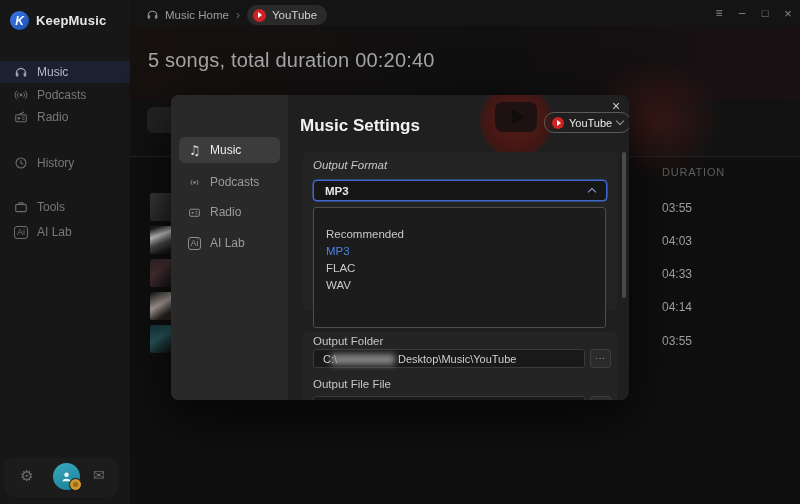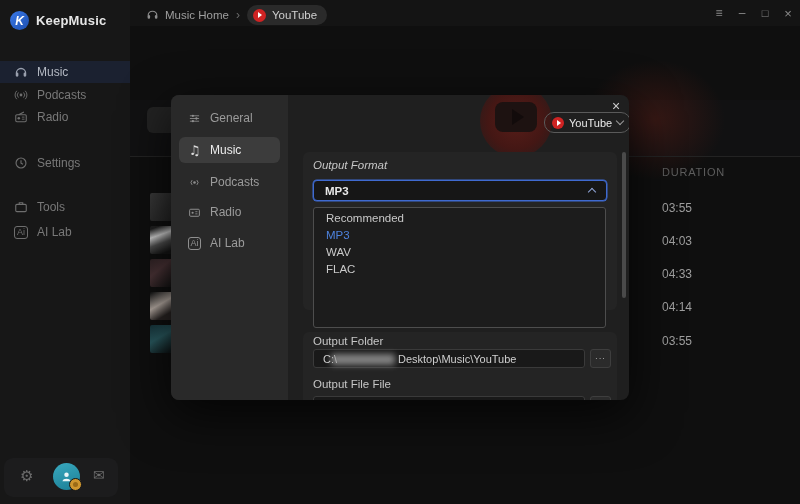--- a/index.html
+++ b/index.html
@@ -93,21 +93,21 @@
   .card{position:absolute;background:#242424;border-radius:6px;}
   .card-format{left:132px;top:57px;width:314px;height:158px;}
   .card-output{left:132px;top:237px;width:314px;height:80px;}
   .mlabel{position:absolute;font-size:11.5px;color:#c6c6c6;}
   .lbl-format{left:142px;top:64px;font-style:italic;} .lbl-folder{left:142px;top:240px;} .lbl-fname{left:142px;top:283px;}
   .select{position:absolute;left:142px;top:85px;width:294px;height:21px;background:#161616;
           border:1px solid #3f6ad0;border-radius:4px;box-sizing:border-box;display:flex;align-items:center;
           justify-content:space-between;padding:0 11px;box-shadow:0 0 0 .5px #3f6ad0;}
   .sel-val{font-size:11.5px;font-weight:bold;color:#e8e8e8;}
   .dd{position:absolute;left:142px;top:112px;width:293px;height:121px;background:#1c1c1c;
-      border:1px solid #4d4d4d;border-radius:3px;box-sizing:border-box;padding-top:2px;}
+      border:1px solid #4d4d4d;border-radius:3px;box-sizing:border-box;padding-top:18px;}
   .opt{height:17px;line-height:17px;padding-left:12px;font-size:11.5px;color:#c9c9c9;}
   .opt-selected{color:#4d82dd;}
   .m-scroll{position:absolute;left:451px;top:57px;width:4px;height:146px;background:#4a4a4a;border-radius:2px;}
   .inp{position:absolute;background:#191919;border:1px solid #3a3a3a;border-radius:3px;box-sizing:border-box;}
   .inp-folder{left:142px;top:254px;width:272px;height:19px;}
   .inp-folder .ptext{position:absolute;top:3px;font-size:11px;color:#cfcfcf;white-space:nowrap;}
   .p-prefix{left:9px;} .p-suffix{left:84px;}
   .redact{position:absolute;left:17px;top:3.5px;width:64px;height:11px;background:#9d9d9d;opacity:.8;
           filter:blur(3px);border-radius:2px;}
   .btn-browse{position:absolute;left:419px;top:254px;width:21px;height:19px;background:#2b2b2b;
@@ -139,20 +139,23 @@
           <span class="yt-badge"></span>
           <span>YouTube</span>
         </span>
       </div>
       <div class="winbtn wb-menu">≡</div>
       <div class="winbtn wb-min">–</div>
       <div class="winbtn wb-max">□</div>
       <div class="winbtn wb-close">×</div>
     </div>
 
+    <div class="hdrband">
+      <div class="summary">5 songs, total duration 00:20:40</div>
+    </div>
 
     <div class="toolbar">
       <div class="search-partial"></div>
     </div>
     <div class="redglow"></div>
     <div class="divider"></div>
 
     <div class="col-dur">DURATION</div>
 
     <div class="thumb t1"></div>
@@ -204,21 +207,21 @@
       </span>
       <span>Radio</span>
     </div>
     <div class="navitem nv-history">
       <span class="ic">
         <svg width="14" height="14" viewBox="0 0 24 24">
             <circle cx="12" cy="12" r="8.5" fill="none" stroke="currentColor" stroke-width="1.9"></circle>
             <path d="M12 7.2v5l3.4 2" fill="none" stroke="currentColor" stroke-width="1.9"></path>
           </svg>
       </span>
-      <span>Settings</span>
+      <span>History</span>
     </div>
     <div class="navitem nv-tools">
       <span class="ic">
         <svg width="14" height="14" viewBox="0 0 24 24">
             <rect x="3" y="7.5" width="18" height="12.5" rx="2" fill="none" stroke="currentColor" stroke-width="1.9"></rect>
             <path d="M9 7.5V4.8h6v2.7" fill="none" stroke="currentColor" stroke-width="1.9"></path>
           </svg>
       </span>
       <span>Tools</span>
     </div>
@@ -238,31 +241,20 @@
           </svg>
       </div>
       <div class="badge"></div>
       <div class="mail">✉</div>
     </div>
   </div>
 
   <div class="modal">
     <div class="mnav"></div>
 
-    <div class="mtab mt0">
-      <span class="ic">
-        <svg width="13" height="13" viewBox="0 0 24 24">
-            <path d="M3.5 7h17 M3.5 12h17 M3.5 17h17" stroke="currentColor" stroke-width="1.6"></path>
-            <circle cx="9" cy="7" r="2.1" fill="currentColor"></circle>
-            <circle cx="15.5" cy="12" r="2.1" fill="currentColor"></circle>
-            <circle cx="9" cy="17" r="2.1" fill="currentColor"></circle>
-          </svg>
-      </span>
-      <span>General</span>
-    </div>
     <div class="mtab mt1">
       <span class="ic note-glyph">♫</span>
       <span>Music</span>
     </div>
     <div class="mtab mt2">
       <span class="ic">
         <svg width="13" height="13" viewBox="0 0 24 24">
             <circle cx="12" cy="12" r="2.4" fill="currentColor"></circle>
             <path d="M7.6 7.6a6.2 6.2 0 0 0 0 8.8 M16.4 7.6a6.2 6.2 0 0 1 0 8.8" fill="none" stroke="currentColor" stroke-width="1.7"></path>
           </svg>
@@ -283,40 +275,41 @@
       <span class="ic">
           <span class="ai-chip">Ai</span>
         </span>
       <span>AI Lab</span>
     </div>
 
     <div class="wm"></div>
     <div class="wm-sq"></div>
     <div class="wm-tri"></div>
 
+    <div class="m-title">Music Settings</div>
     <div class="m-close">×</div>
 
     <div class="src-pill">
       <span class="yt-badge"></span>
       <span>YouTube</span>
       <span class="chev chev-down"></span>
     </div>
 
     <div class="card card-format"></div>
     <div class="mlabel lbl-format">Output Format</div>
     <div class="select">
       <span class="sel-val">MP3</span>
       <span class="chev chev-up"></span>
     </div>
 
     <div class="dd">
       <div class="opt">Recommended</div>
       <div class="opt opt-selected">MP3</div>
+      <div class="opt">FLAC</div>
       <div class="opt">WAV</div>
-      <div class="opt">FLAC</div>
     </div>
 
     <div class="m-scroll"></div>
 
     <div class="card card-output"></div>
     <div class="mlabel lbl-folder">Output Folder</div>
     <div class="inp inp-folder">
       <span class="ptext p-prefix">C:\</span>
       <span class="redact"></span>
       <span class="ptext p-suffix">Desktop\Music\YouTube</span>

